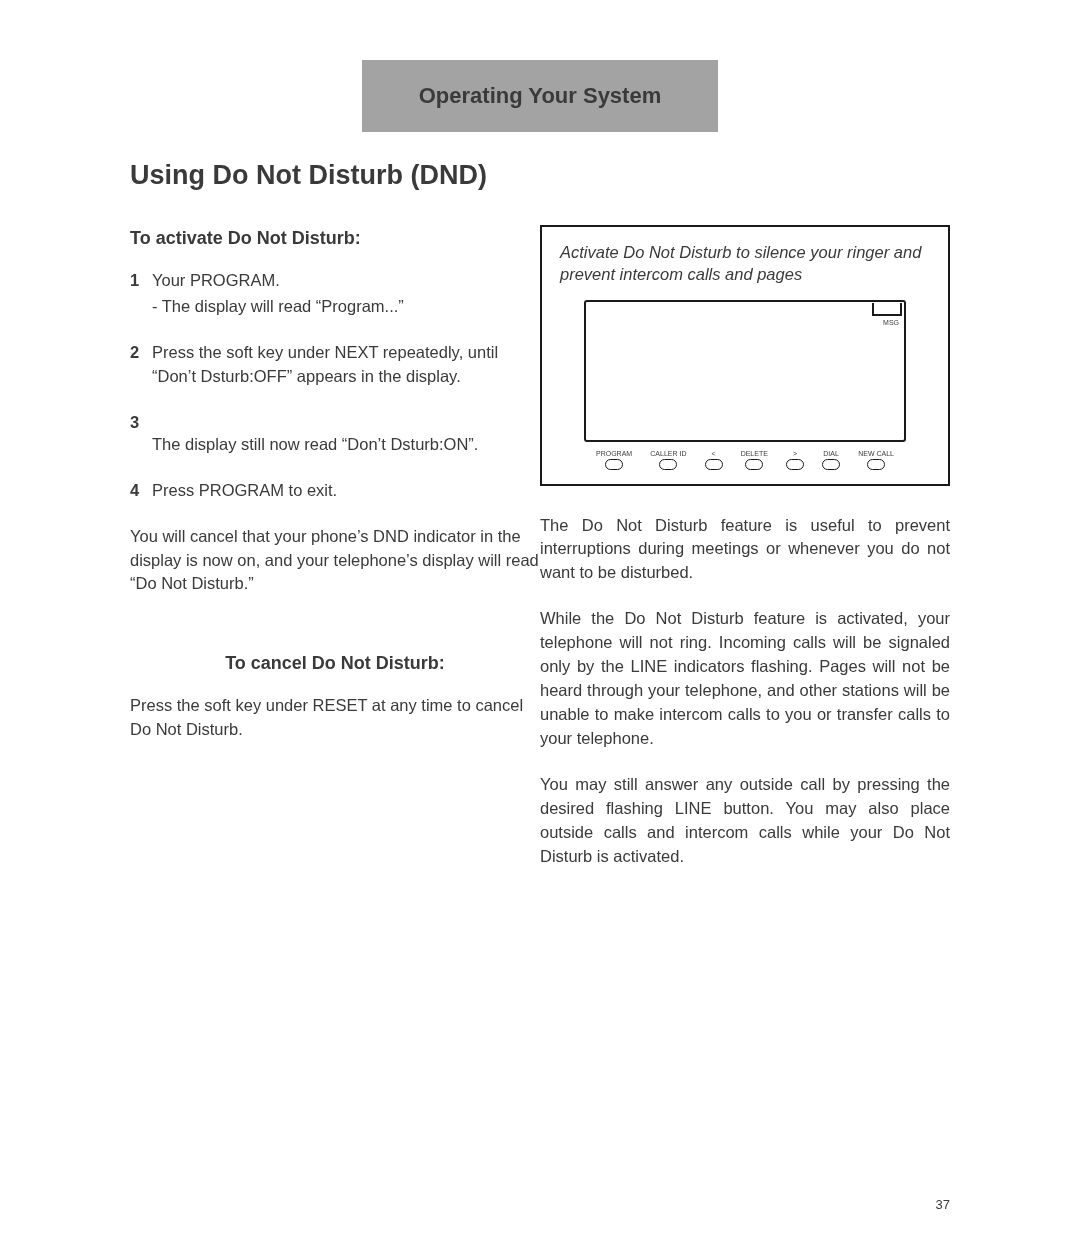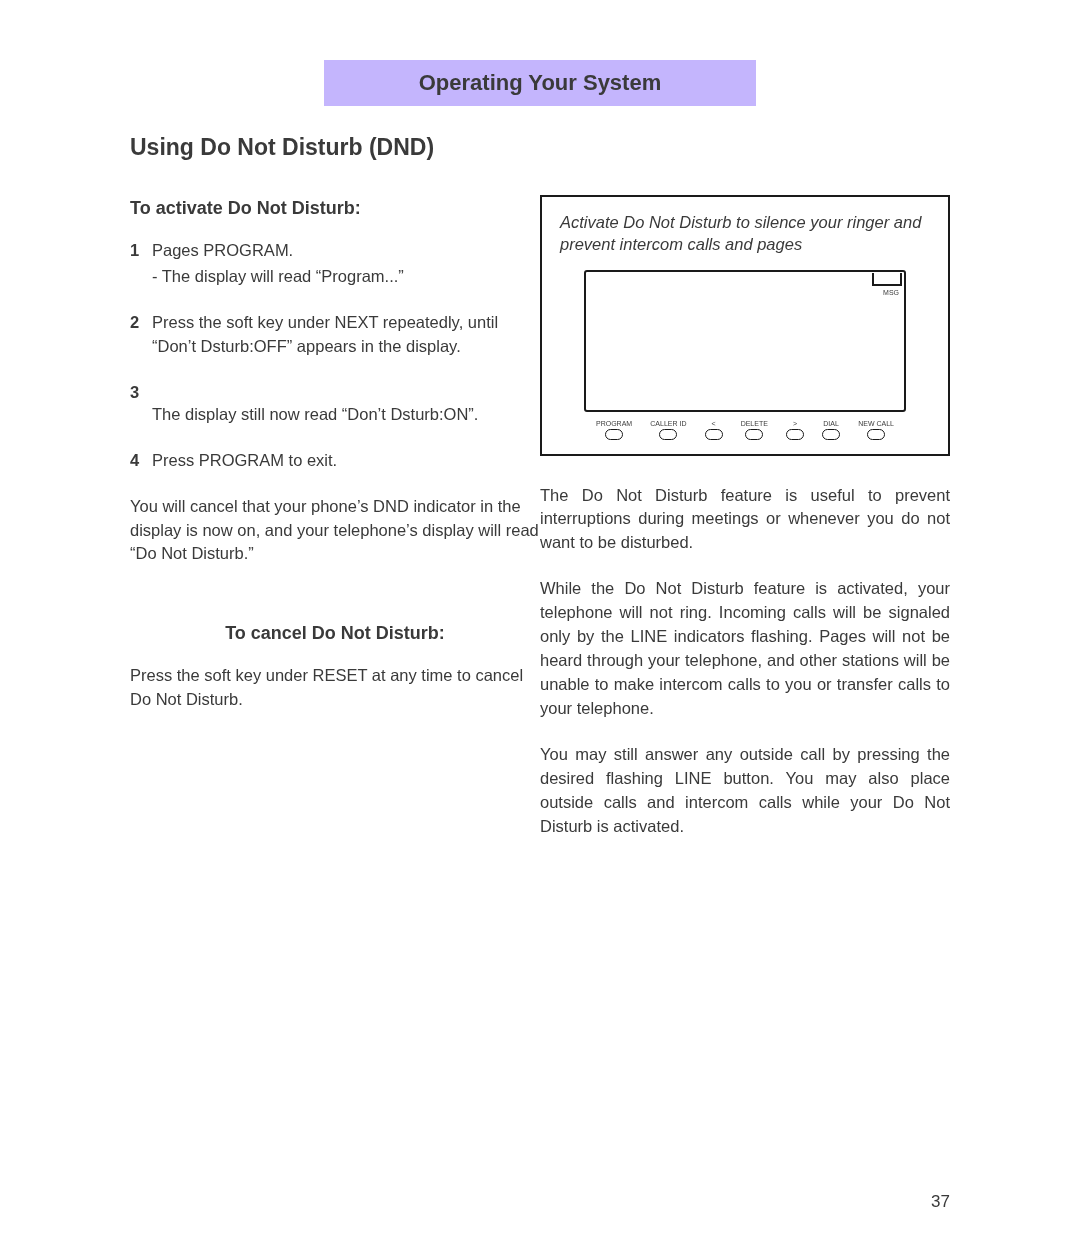--- a/index.html
+++ b/index.html
@@ -6,31 +6,31 @@
   body {
     width: 1080px;
     height: 1260px;
     background: #fff;
     font-family: Arial, Helvetica, sans-serif;
     color: #3a3a3a;
     padding: 60px 130px 40px 130px;
     position: relative;
   }
   .header-band {
-    background: #c4b5fd;
+    background: #a3a3a3;
     text-align: center;
     font-weight: bold;
     font-size: 22px;
-    padding: 10px 30px;
-    width: 432px;
+    padding: 23px 30px;
+    width: 356px;
     margin: 0 auto 28px auto;
   }
   .main-title {
     font-weight: bold;
-    font-size: 23px;
+    font-size: 27px;
     margin-bottom: 34px;
   }
   .columns {
     display: flex;
   }
   .col {
     flex: 1;
     font-size: 16.5px;
     line-height: 1.45;
   }
@@ -116,38 +116,38 @@
     width: 18px; height: 11px;
     border: 1.5px solid #1a1a1a;
     border-radius: 6px;
     margin-top: 2px;
   }
   .right-col p { text-align: justify; }
   .page-num {
     position: absolute;
     bottom: 48px;
     right: 130px;
-    font-size: 17px;
+    font-size: 13px;
   }
 </style>
 </head>
 <body>
 
 <div class="header-band">Operating Your System</div>
 <div class="main-title">Using Do Not Disturb (DND)</div>
 
 <div class="columns">
 
   <div class="col">
     <div class="sub-title">To activate Do Not Disturb:</div>
 
     <div class="step">
       <div class="step-num">1</div>
       <div class="step-body">
-        <div>Pages PROGRAM.</div>
+        <div>Your PROGRAM.</div>
         <div class="step-sub">- The display will read “Program...”</div>
       </div>
     </div>
 
     <div class="step">
       <div class="step-num">2</div>
       <div class="step-body">
         <div>Press the soft key under NEXT repeatedly, until “Don’t Dsturb:OFF” appears in the display.</div>
       </div>
     </div>

